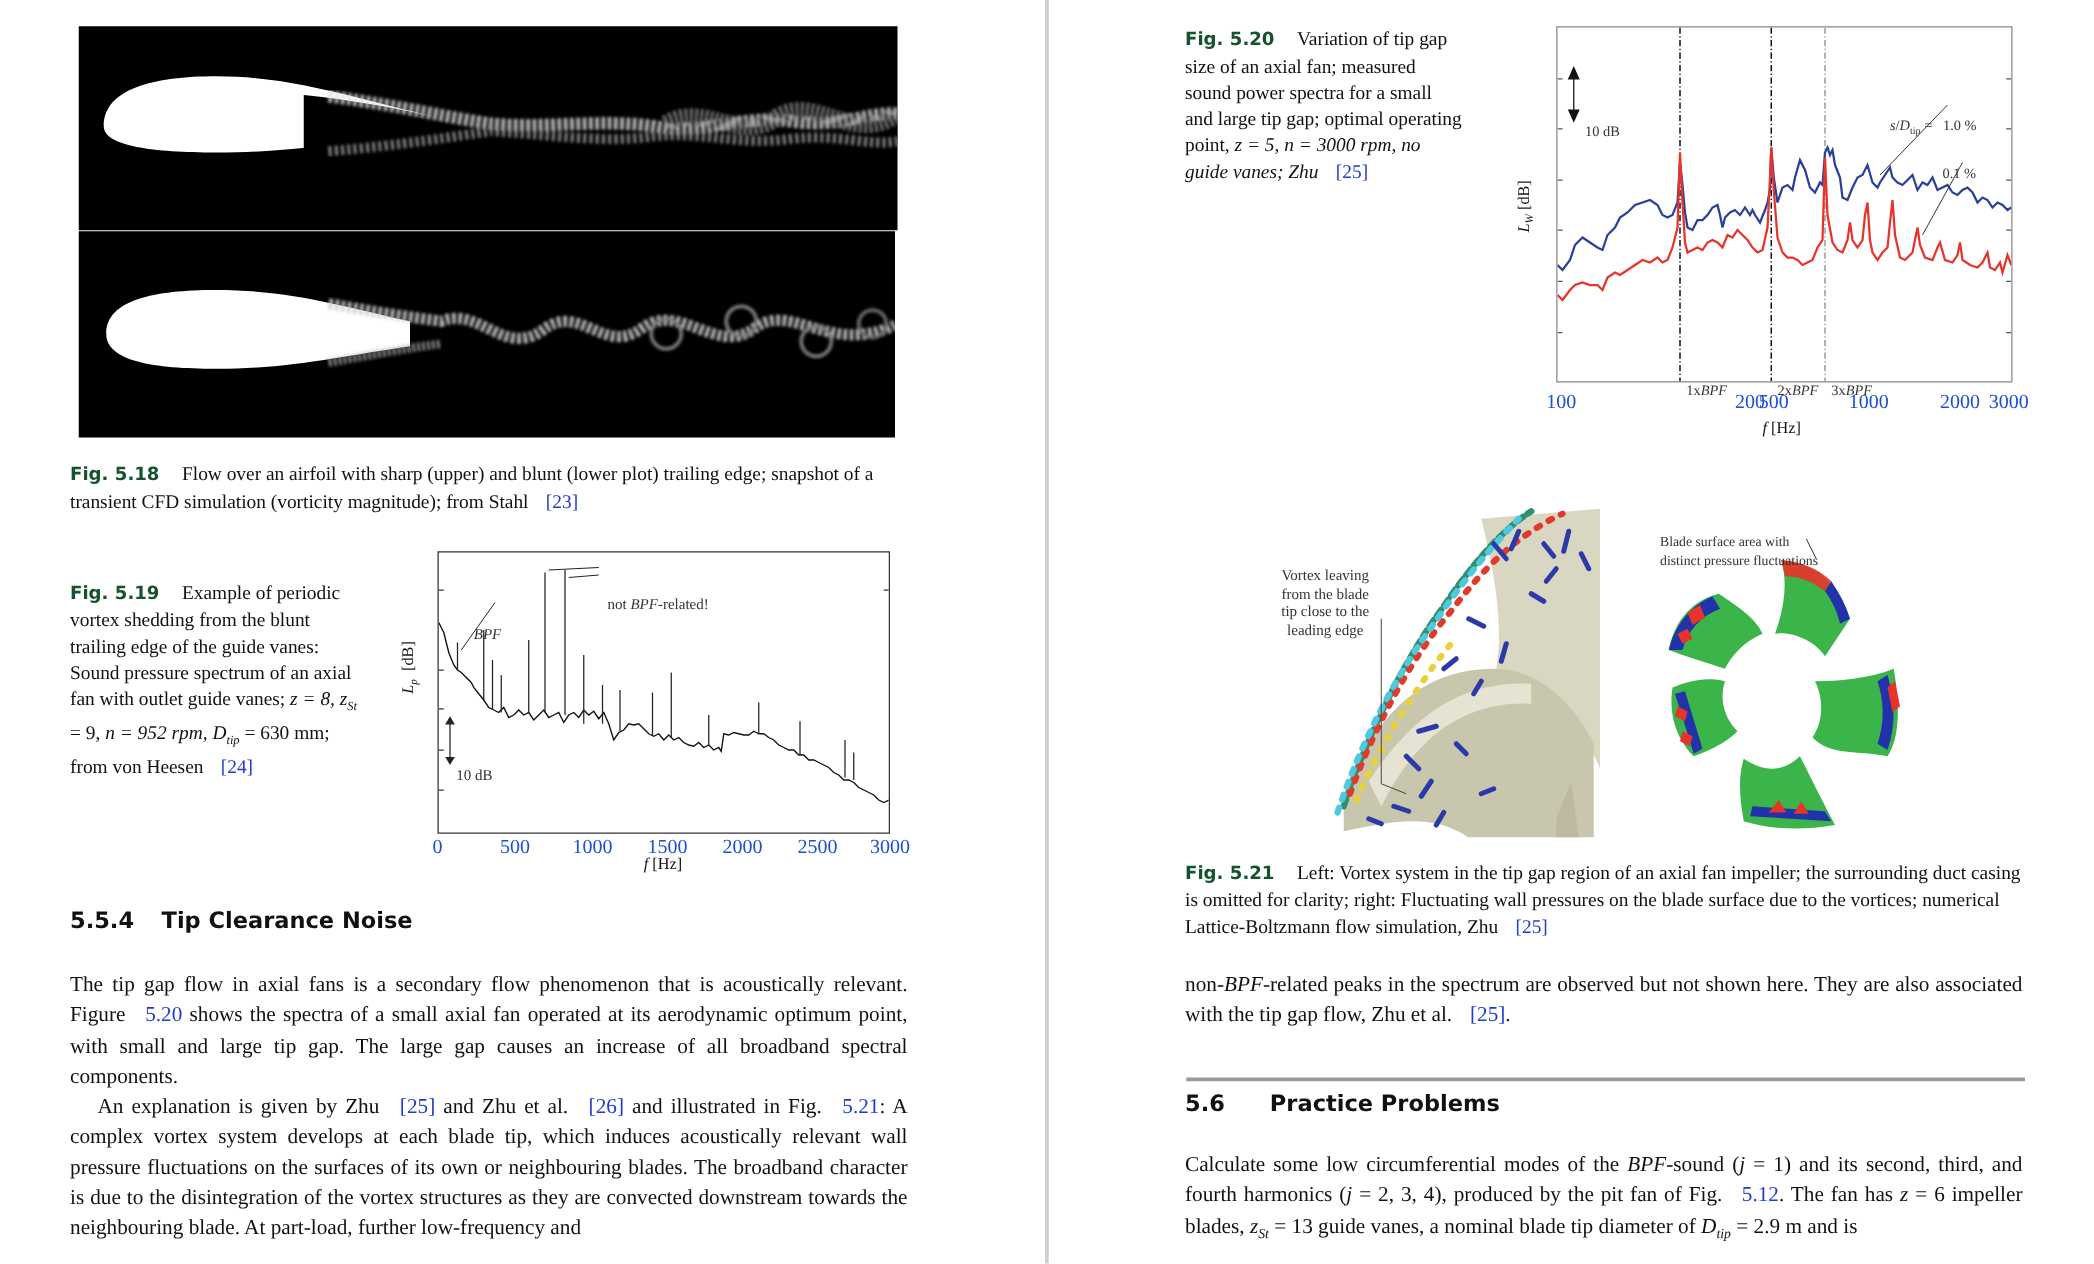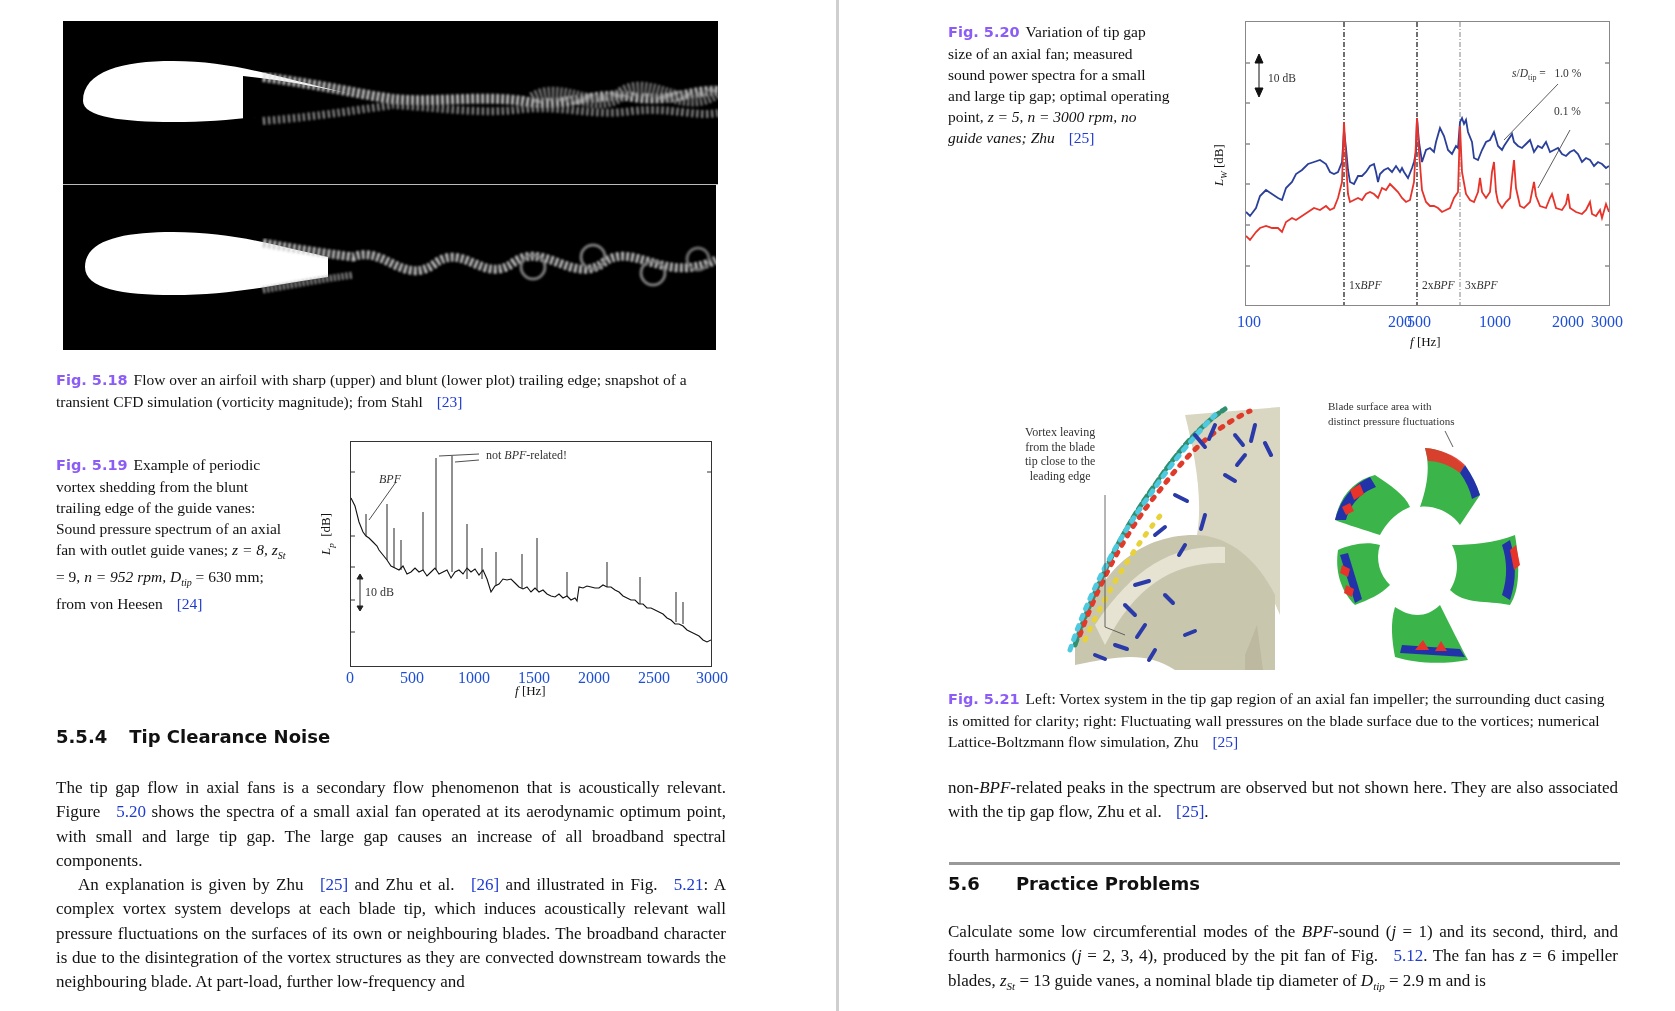--- a/index.html
+++ b/index.html
@@ -1,32 +1,32 @@
 <!DOCTYPE html>
 <html><head>
 <meta charset="utf-8">
 <style>
   html, body { margin:0; padding:0; }
   body { width:1675px; height:1011px; background:#ffffff; position:relative; overflow:hidden;
          font-family:"Liberation Serif", "DejaVu Serif", serif; color:#111; }
   .abs { position:absolute; }
-  .figlabel { font-family:"DejaVu Sans", "Liberation Sans", sans-serif; font-weight:bold; font-size:14.5px; margin-right:6px; color:#8b5cf6; }
+  .figlabel { font-family:"DejaVu Sans", "Liberation Sans", sans-serif; font-weight:bold; font-size:14.5px; margin-right:18px; color:#14532d; }
   .cap { font-size:15.5px; line-height:21px; color:#111; }
   .link { color:#1f3bd0;padding-left:10px; }
   .body-text { font-size:17px; line-height:24.3px; text-align:justify; color:#111; }
   .body-text p { margin:0; }
   .indent { text-indent:22px; }
   .heading { font-family:"DejaVu Sans", "Liberation Sans", sans-serif; font-weight:bold; font-size:18px; color:#111; }
   .divider { position:absolute; left:836px; top:0; width:3px; height:1011px; background:#cfcfcf; }
   .rule { position:absolute; left:949px; top:862px; width:671px; height:3px; background:#999; }
   .plot { position:absolute; border:1px solid #333; background:#fff; }
   .tick { font-size:16px; color:#1d4ed8; position:absolute; }
   svg { display:block; }
   .imgbox { position:absolute; background:#000; }
-  .annot { font-size:11.5px; line-height:14px; color:#333; position:absolute; }
+  .annot { font-size:11.5px; line-height:14px; color:#333; position:absolute;margin-top:28px; }
   i { font-style:italic; }
 </style>
 </head>
 <body>
 
 <div>
 
   <div class="imgbox" style="left:63px; top:21px; width:655px; height:163px;">
     <svg width="655" height="163" viewBox="0 0 655 163">
       <defs>
@@ -64,21 +64,21 @@
         <circle cx="590" cy="88" r="12" fill="none" stroke="#888" stroke-width="3"></circle>
         <circle cx="635" cy="74" r="11" fill="none" stroke="#777" stroke-width="3"></circle>
       </g>
     </svg>
   </div>
 
   <div class="abs cap" style="left:56px; top:369px; width:670px;">
     <span class="figlabel">Fig. 5.18</span><span>Flow over an airfoil with sharp (upper) and blunt (lower plot) trailing edge; snapshot of a transient CFD simulation (vorticity magnitude); from Stahl </span><span class="link">[23]</span>
   </div>
 
-  <div class="abs cap" style="left:56px; top:454px; width:232px;">
+  <div class="abs cap" style="left:56px; top:464px; width:232px;">
     <span class="figlabel">Fig. 5.19</span><span>Example of periodic vortex shedding from the blunt trailing edge of the guide vanes: Sound pressure spectrum of an axial fan with outlet guide vanes;</span>
     <i>z = 8, </i><i>z</i><sub style="font-size:10px;"><i>St</i></sub><span> = 9, </span><i>n = 952 rpm,</i>
     <i>D</i><sub style="font-size:10px;"><i>tip</i></sub><span> = 630 mm; from von Heesen </span><span class="link">[24]</span>
   </div>
 
   <div>
     <div class="abs" style="left:318px; top:555px; transform:rotate(-90deg); transform-origin:left top; font-size:13px; white-space:nowrap;"><i>L<sub style="font-size:9px;">p</sub></i>&nbsp;&nbsp;[dB]</div>
     <div class="plot" style="left:350px; top:441px; width:360px; height:224px;">
       <svg width="360" height="224" viewBox="0 0 360 224">
         <g stroke="#333" stroke-width="1">

